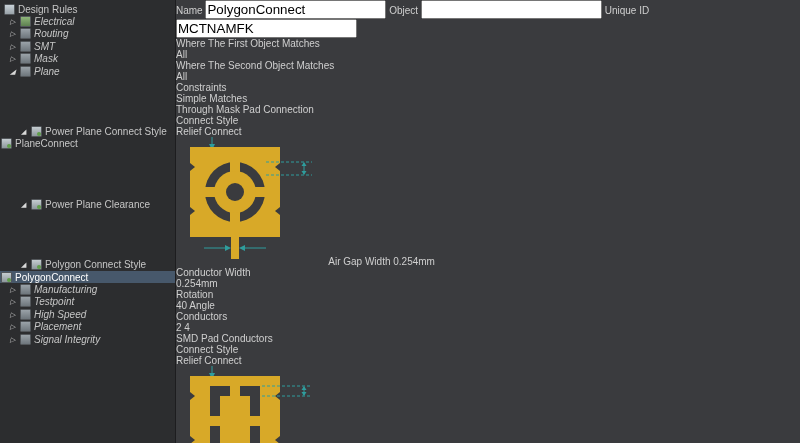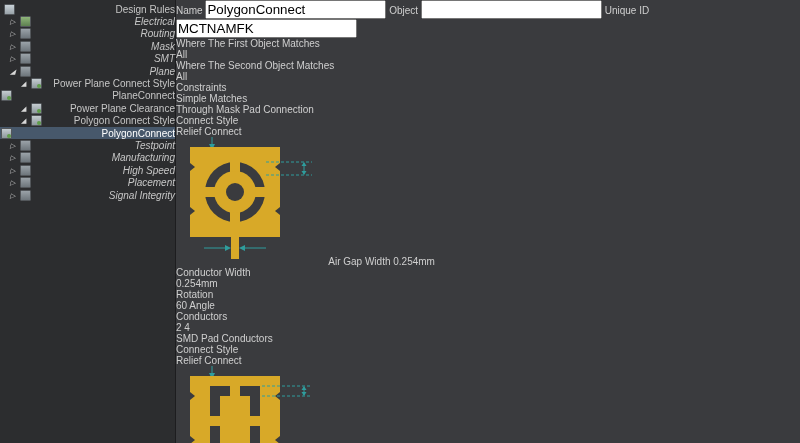--- a/index.html
+++ b/index.html
@@ -2,22 +2,22 @@
 <html><head>
 <meta charset="utf-8">
 <style>
   *{margin:0;padding:0;box-sizing:border-box;font-family:"Liberation Sans",sans-serif;}
   html,body{width:800px;height:443px;overflow:hidden;background:#3a3b3e;}
   .app{position:relative;width:800px;height:443px;display:flex;overflow:hidden;font-size:10px;color:#cfcfcf;}
 
   
   .sidebar{width:176px;background:#2c2d2f;border-right:1px solid #1d1d1f;padding-top:3px;position:relative;flex:none;}
   .tree-row{display:flex;align-items:center;height:12.4px;white-space:nowrap;color:#c6c6c6;cursor:default;}
-  .tree-row .row-content{display:flex;align-items:center;gap:10px;flex:1;height:100%;padding-left:1px;justify-content:space-between;}
-  .d0{padding-left:3px;} .d1{padding-left:10px;font-style:italic;} .d2{padding-left:21px;} .d3{}
+  .tree-row .row-content{display:flex;align-items:center;gap:3px;flex:1;height:100%;padding-left:1px;}
+  .d0{padding-left:3px;} .d1{padding-left:10px;font-style:italic;} .d2{padding-left:21px;margin-top:48px;} .d3{}
   .tree-row.selected .row-content{background:#47586b;color:#fff;}
   .exp{width:9px;flex:none;font-size:7px;color:#c8c8c8;line-height:1;}
   .exp.c::before{content:"▷";}
   .exp.e::before{content:"◢";color:#d8d8d8;}
   .ti{width:11px;height:11px;flex:none;border:1px solid #53575b;border-radius:1px;background:linear-gradient(180deg,#9aa2a8,#6e767c);}
   .ti.doc{background:linear-gradient(180deg,#c9d2d8,#98a2a8);}
   .ti.rule{background:linear-gradient(180deg,#c4ccd0,#8d979c);position:relative;}
   .ti.rule::after{content:"";position:absolute;right:0;bottom:0;width:4px;height:4px;border-radius:50%;background:#5f9e4a;}
   .ti.electrical{background:linear-gradient(180deg,#8fb57a,#5d8050);}
   .ti.mask{background:linear-gradient(180deg,#b9a267,#8a7440;}
@@ -92,32 +92,32 @@
     <div class="tree-row d1">
       <span class="exp c"></span>
       <span class="row-content">
           <span class="ti"></span>
           <span>Routing</span>
         </span>
     </div>
     <div class="tree-row d1">
       <span class="exp c"></span>
       <span class="row-content">
+          <span class="ti"></span>
+          <span>SMT</span>
+        </span>
+    </div>
+    <div class="tree-row d1">
+      <span class="exp c"></span>
+      <span class="row-content">
           <span class="ti mask"></span>
           <span>Mask</span>
         </span>
     </div>
     <div class="tree-row d1">
-      <span class="exp c"></span>
-      <span class="row-content">
-          <span class="ti"></span>
-          <span>SMT</span>
-        </span>
-    </div>
-    <div class="tree-row d1">
       <span class="exp e"></span>
       <span class="row-content">
           <span class="ti"></span>
           <span>Plane</span>
         </span>
     </div>
     <div class="tree-row d2">
       <span class="exp e"></span>
       <span class="row-content">
           <span class="ti rule"></span>
@@ -146,29 +146,29 @@
     </div>
     <div class="tree-row d3 selected">
       <span class="row-content">
           <span class="ti rule"></span>
           <span>PolygonConnect</span>
         </span>
     </div>
     <div class="tree-row d1">
       <span class="exp c"></span>
       <span class="row-content">
+          <span class="ti"></span>
+          <span>Manufacturing</span>
+        </span>
+    </div>
+    <div class="tree-row d1">
+      <span class="exp c"></span>
+      <span class="row-content">
           <span class="ti testpoint"></span>
           <span>Testpoint</span>
-        </span>
-    </div>
-    <div class="tree-row d1">
-      <span class="exp c"></span>
-      <span class="row-content">
-          <span class="ti"></span>
-          <span>Manufacturing</span>
         </span>
     </div>
     <div class="tree-row d1">
       <span class="exp c"></span>
       <span class="row-content">
           <span class="ti highspeed"></span>
           <span>High Speed</span>
         </span>
     </div>
     <div class="tree-row d1">
@@ -267,21 +267,21 @@
             <polygon points="63,111 69,108 69,114" fill="#2f9d9d"></polygon>
           </svg>
           <span class="airgap-label">Air Gap Width</span>
           <span class="airgap-value">0.254mm</span>
         </div>
         <div class="cw">Conductor Width</div>
         <div class="cw cw-value">0.254mm</div>
         <div class="rot-row">
           <span class="label">Rotation</span>
           <div class="dd w82">
-            <span class="dd-text">60 Angle</span>
+            <span class="dd-text">40 Angle</span>
             <span class="dd-btn"></span>
           </div>
         </div>
         <div class="group-box">
           <span class="legend">Conductors</span>
           <div class="gb-inner">
             <span class="radio-group">
               <span class="radio"></span>
               <span>2</span>
             </span>

